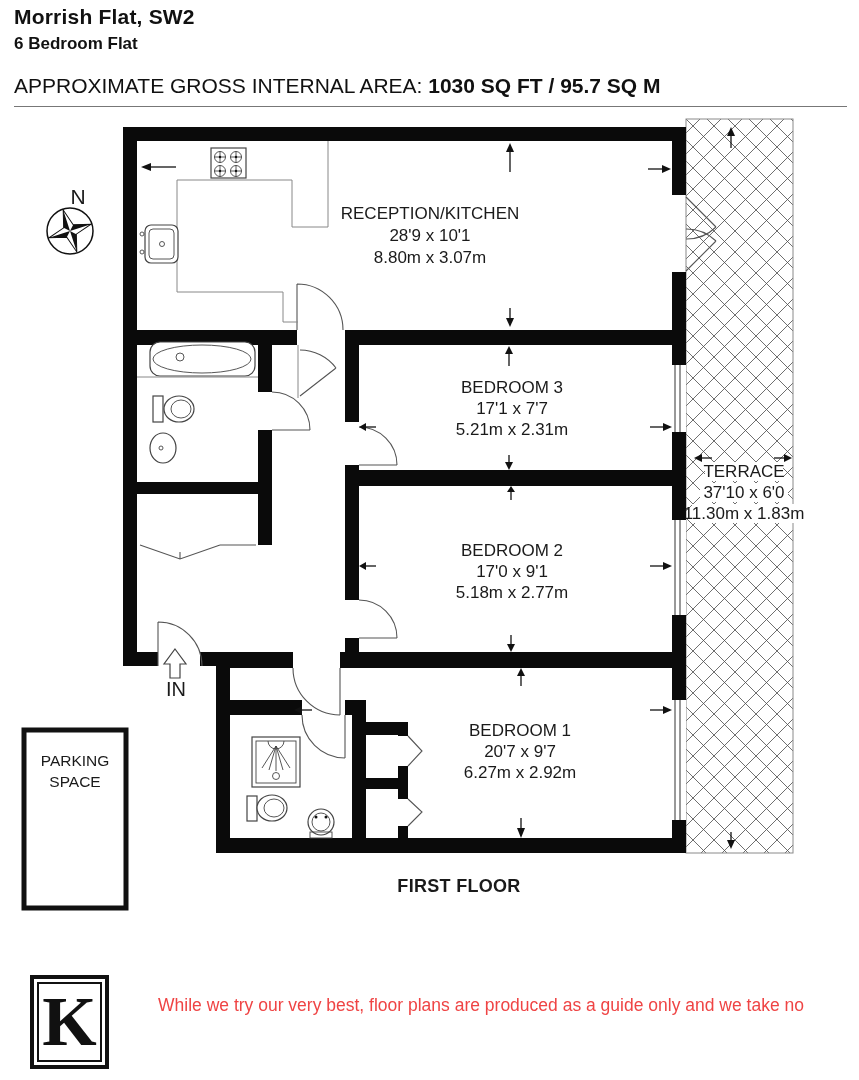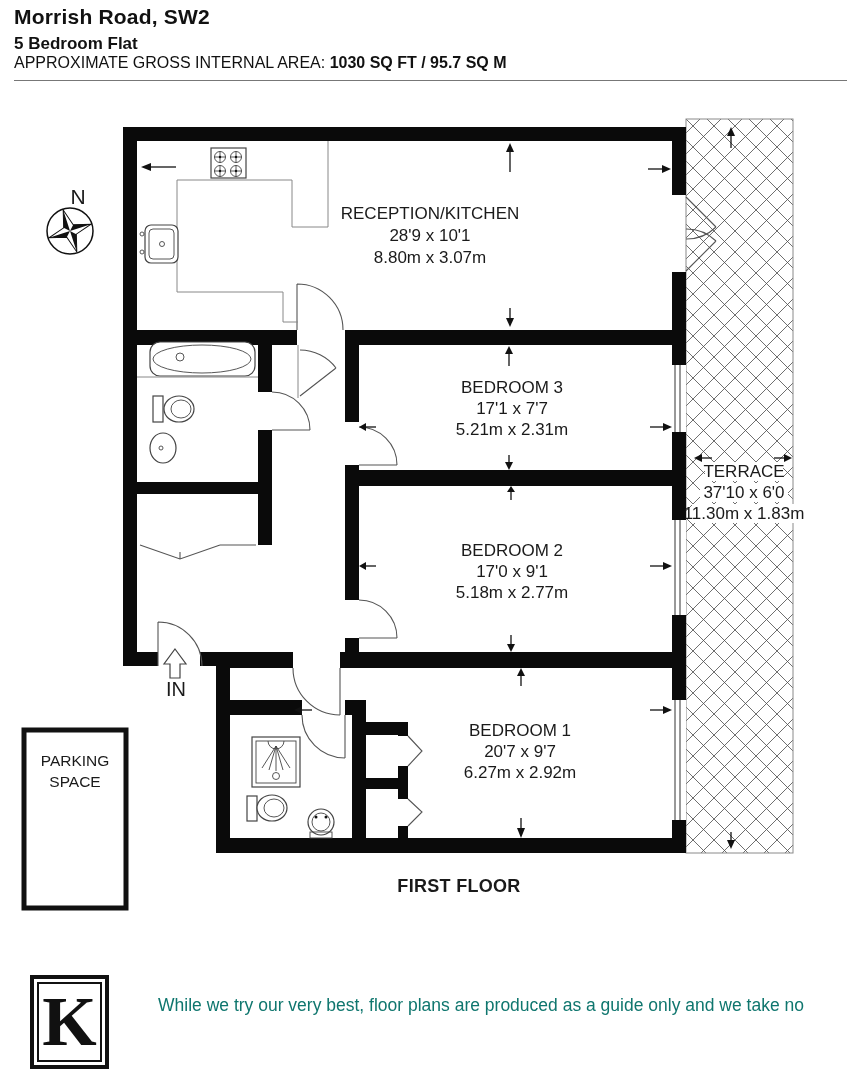--- a/index.html
+++ b/index.html
@@ -2,21 +2,21 @@
 <html><head>
 <meta charset="utf-8">
 <style>
   html,body{margin:0;padding:0;background:#fff;}
   .page{position:relative;width:859px;height:1080px;background:#fff;overflow:hidden;
         font-family:"Liberation Sans",sans-serif;color:#111;}
   
   .header{position:absolute;left:14px;top:5px;right:12px;z-index:2;}
   .title{font-size:21px;font-weight:700;letter-spacing:.2px;}
   .subtitle{font-size:17px;font-weight:700;margin-top:5px;}
-  .arealine{font-size:16px;margin-top:0;}
+  .arealine{font-size:21px;margin-top:20px;}
   .arealine .b{font-weight:700;}
   .rule{height:1px;background:#777;margin-top:8px;}
   
   svg.plan{position:absolute;inset:0;z-index:1;}
   svg text{font-family:"Liberation Sans",sans-serif;fill:#1a1a1a;}
   .room-name,.room-dim{font-size:17px;text-anchor:middle;}
   .north-label{font-size:21px;text-anchor:middle;}
   .in-label{font-size:20px;text-anchor:middle;}
   .floor-label{font-size:18px;font-weight:700;text-anchor:middle;letter-spacing:.3px;}
   .parking-label{font-size:15.5px;text-anchor:middle;}
@@ -29,30 +29,30 @@
   .dimh{fill:#111;stroke:none;}
   .winl{stroke:#333;stroke-width:1;fill:none;}
   
   .footer{position:absolute;left:0;right:0;top:962px;height:118px;z-index:2;}
   .logo-outer{position:absolute;left:30px;top:13px;width:65px;height:80px;
               border:4px solid #111;padding:3px;background:#fff;}
   .logo-inner{width:100%;height:100%;border:2px solid #111;box-sizing:border-box;
               display:flex;align-items:center;justify-content:center;
               font-family:"Liberation Serif",serif;font-weight:700;font-size:70px;line-height:70px;}
   .disclaimer{position:absolute;left:115px;right:12px;top:30px;text-align:center;
-              font-size:17.5px;line-height:27px;color:#0f766e;}
+              font-size:17.5px;line-height:27px;color:#ef4444;}
 </style>
 </head>
 <body>
 
 <div class="page">
 
   <div class="header">
-    <div class="title">Morrish Road, SW2</div>
-    <div class="subtitle">5 Bedroom Flat</div>
+    <div class="title">Morrish Flat, SW2</div>
+    <div class="subtitle">6 Bedroom Flat</div>
     <div class="arealine"><span>APPROXIMATE GROSS INTERNAL AREA: </span><span class="b">1030 SQ FT / 95.7 SQ M</span></div>
     <div class="rule"></div>
   </div>
 
   <svg class="plan" viewBox="0 0 859 1080">
     <defs>
       <pattern id="xh" width="21" height="21" patternUnits="userSpaceOnUse">
         <path d="M0 0L21 21M21 0L0 21" stroke="#4a4a4a" stroke-width="0.8" fill="none"></path>
       </pattern>
     </defs>

